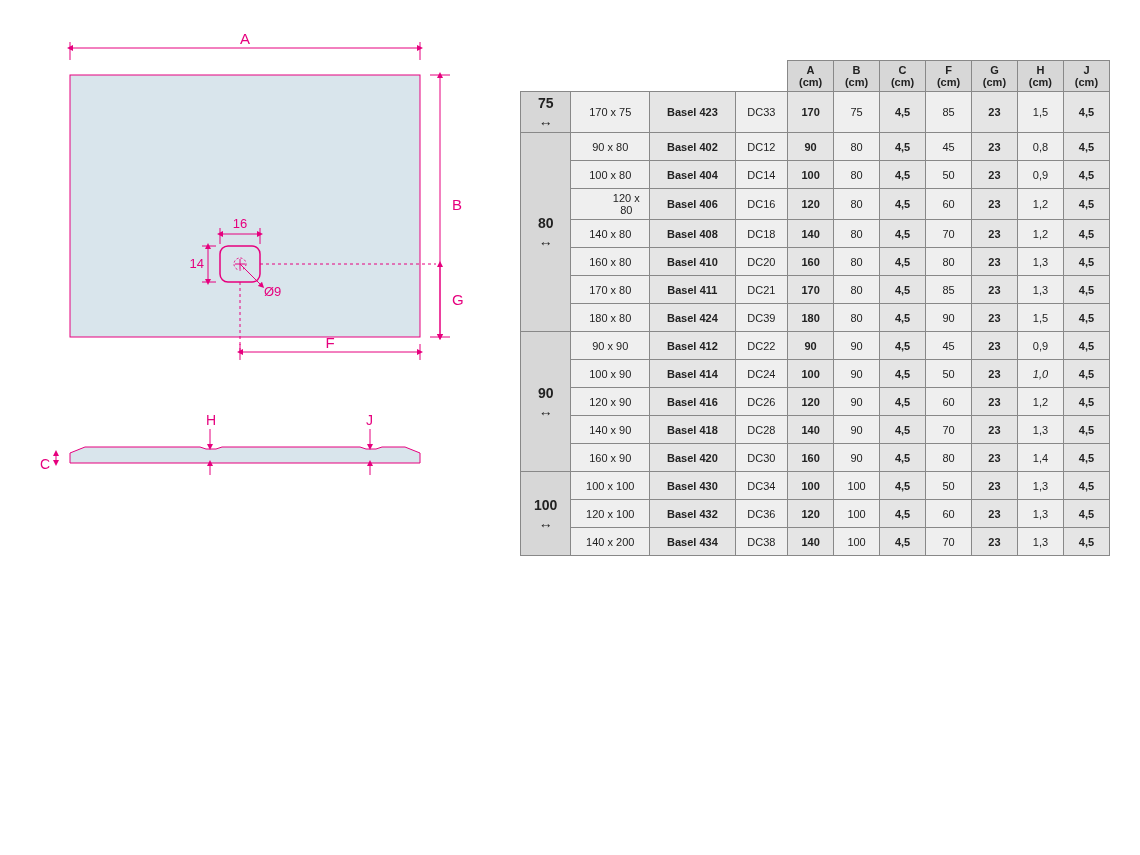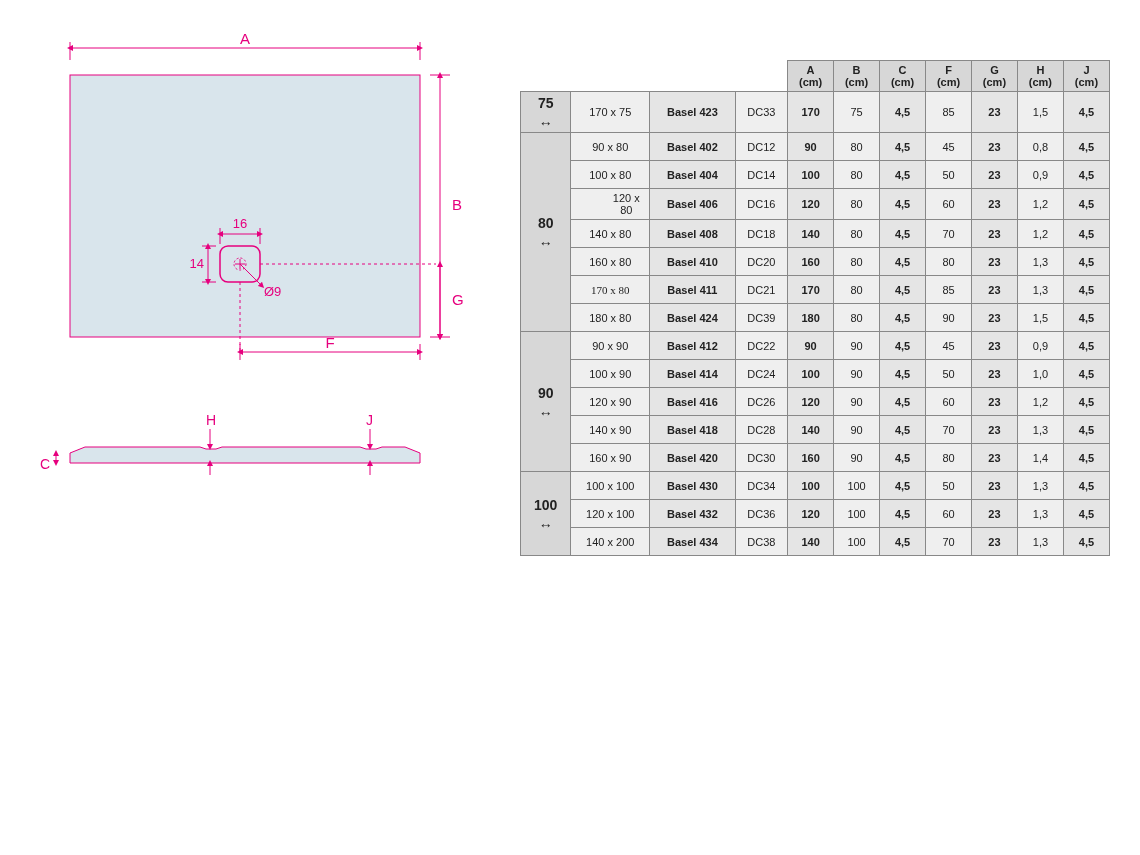--- a/index.html
+++ b/index.html
@@ -175,21 +175,21 @@
             <td class="code" style="width: 48px;">DC20</td>
             <td class="val-d" style="width: 42px;">160</td>
             <td class="val-l" style="width: 42px;">80</td>
             <td class="val-d" style="width: 42px;">4,5</td>
             <td class="val-l" style="width: 42px;">80</td>
             <td class="val-d" style="width: 42px;">23</td>
             <td class="val-l" style="width: 42px;">1,3</td>
             <td class="val-d" style="width: 42px;">4,5</td>
           </tr>
           <tr>
-            <td class="size" style="width: 72px; font-family: Liberation Serif, serif;">170 x 80</td>
+            <td class="size" style="width: 72px;">170 x 80</td>
             <td class="model" style="width: 78px;">Basel 411</td>
             <td class="code" style="width: 48px;">DC21</td>
             <td class="val-d" style="width: 42px;">170</td>
             <td class="val-l" style="width: 42px;">80</td>
             <td class="val-d" style="width: 42px;">4,5</td>
             <td class="val-l" style="width: 42px;">85</td>
             <td class="val-d" style="width: 42px;">23</td>
             <td class="val-l" style="width: 42px;">1,3</td>
             <td class="val-d" style="width: 42px;">4,5</td>
           </tr>
@@ -220,21 +220,21 @@
           </tr>
           <tr>
             <td class="size" style="width: 72px;">100 x 90</td>
             <td class="model" style="width: 78px;">Basel 414</td>
             <td class="code" style="width: 48px;">DC24</td>
             <td class="val-d" style="width: 42px;">100</td>
             <td class="val-l" style="width: 42px;">90</td>
             <td class="val-d" style="width: 42px;">4,5</td>
             <td class="val-l" style="width: 42px;">50</td>
             <td class="val-d" style="width: 42px;">23</td>
-            <td class="val-l" style="width: 42px;">1,0</td>
+            <td class="val-l" style="width: 42px; font-style: italic;">1,0</td>
             <td class="val-d" style="width: 42px;">4,5</td>
           </tr>
           <tr>
             <td class="size" style="width: 72px;">120 x 90</td>
             <td class="model" style="width: 78px;">Basel 416</td>
             <td class="code" style="width: 48px;">DC26</td>
             <td class="val-d" style="width: 42px;">120</td>
             <td class="val-l" style="width: 42px;">90</td>
             <td class="val-d" style="width: 42px;">4,5</td>
             <td class="val-l" style="width: 42px;">60</td>

